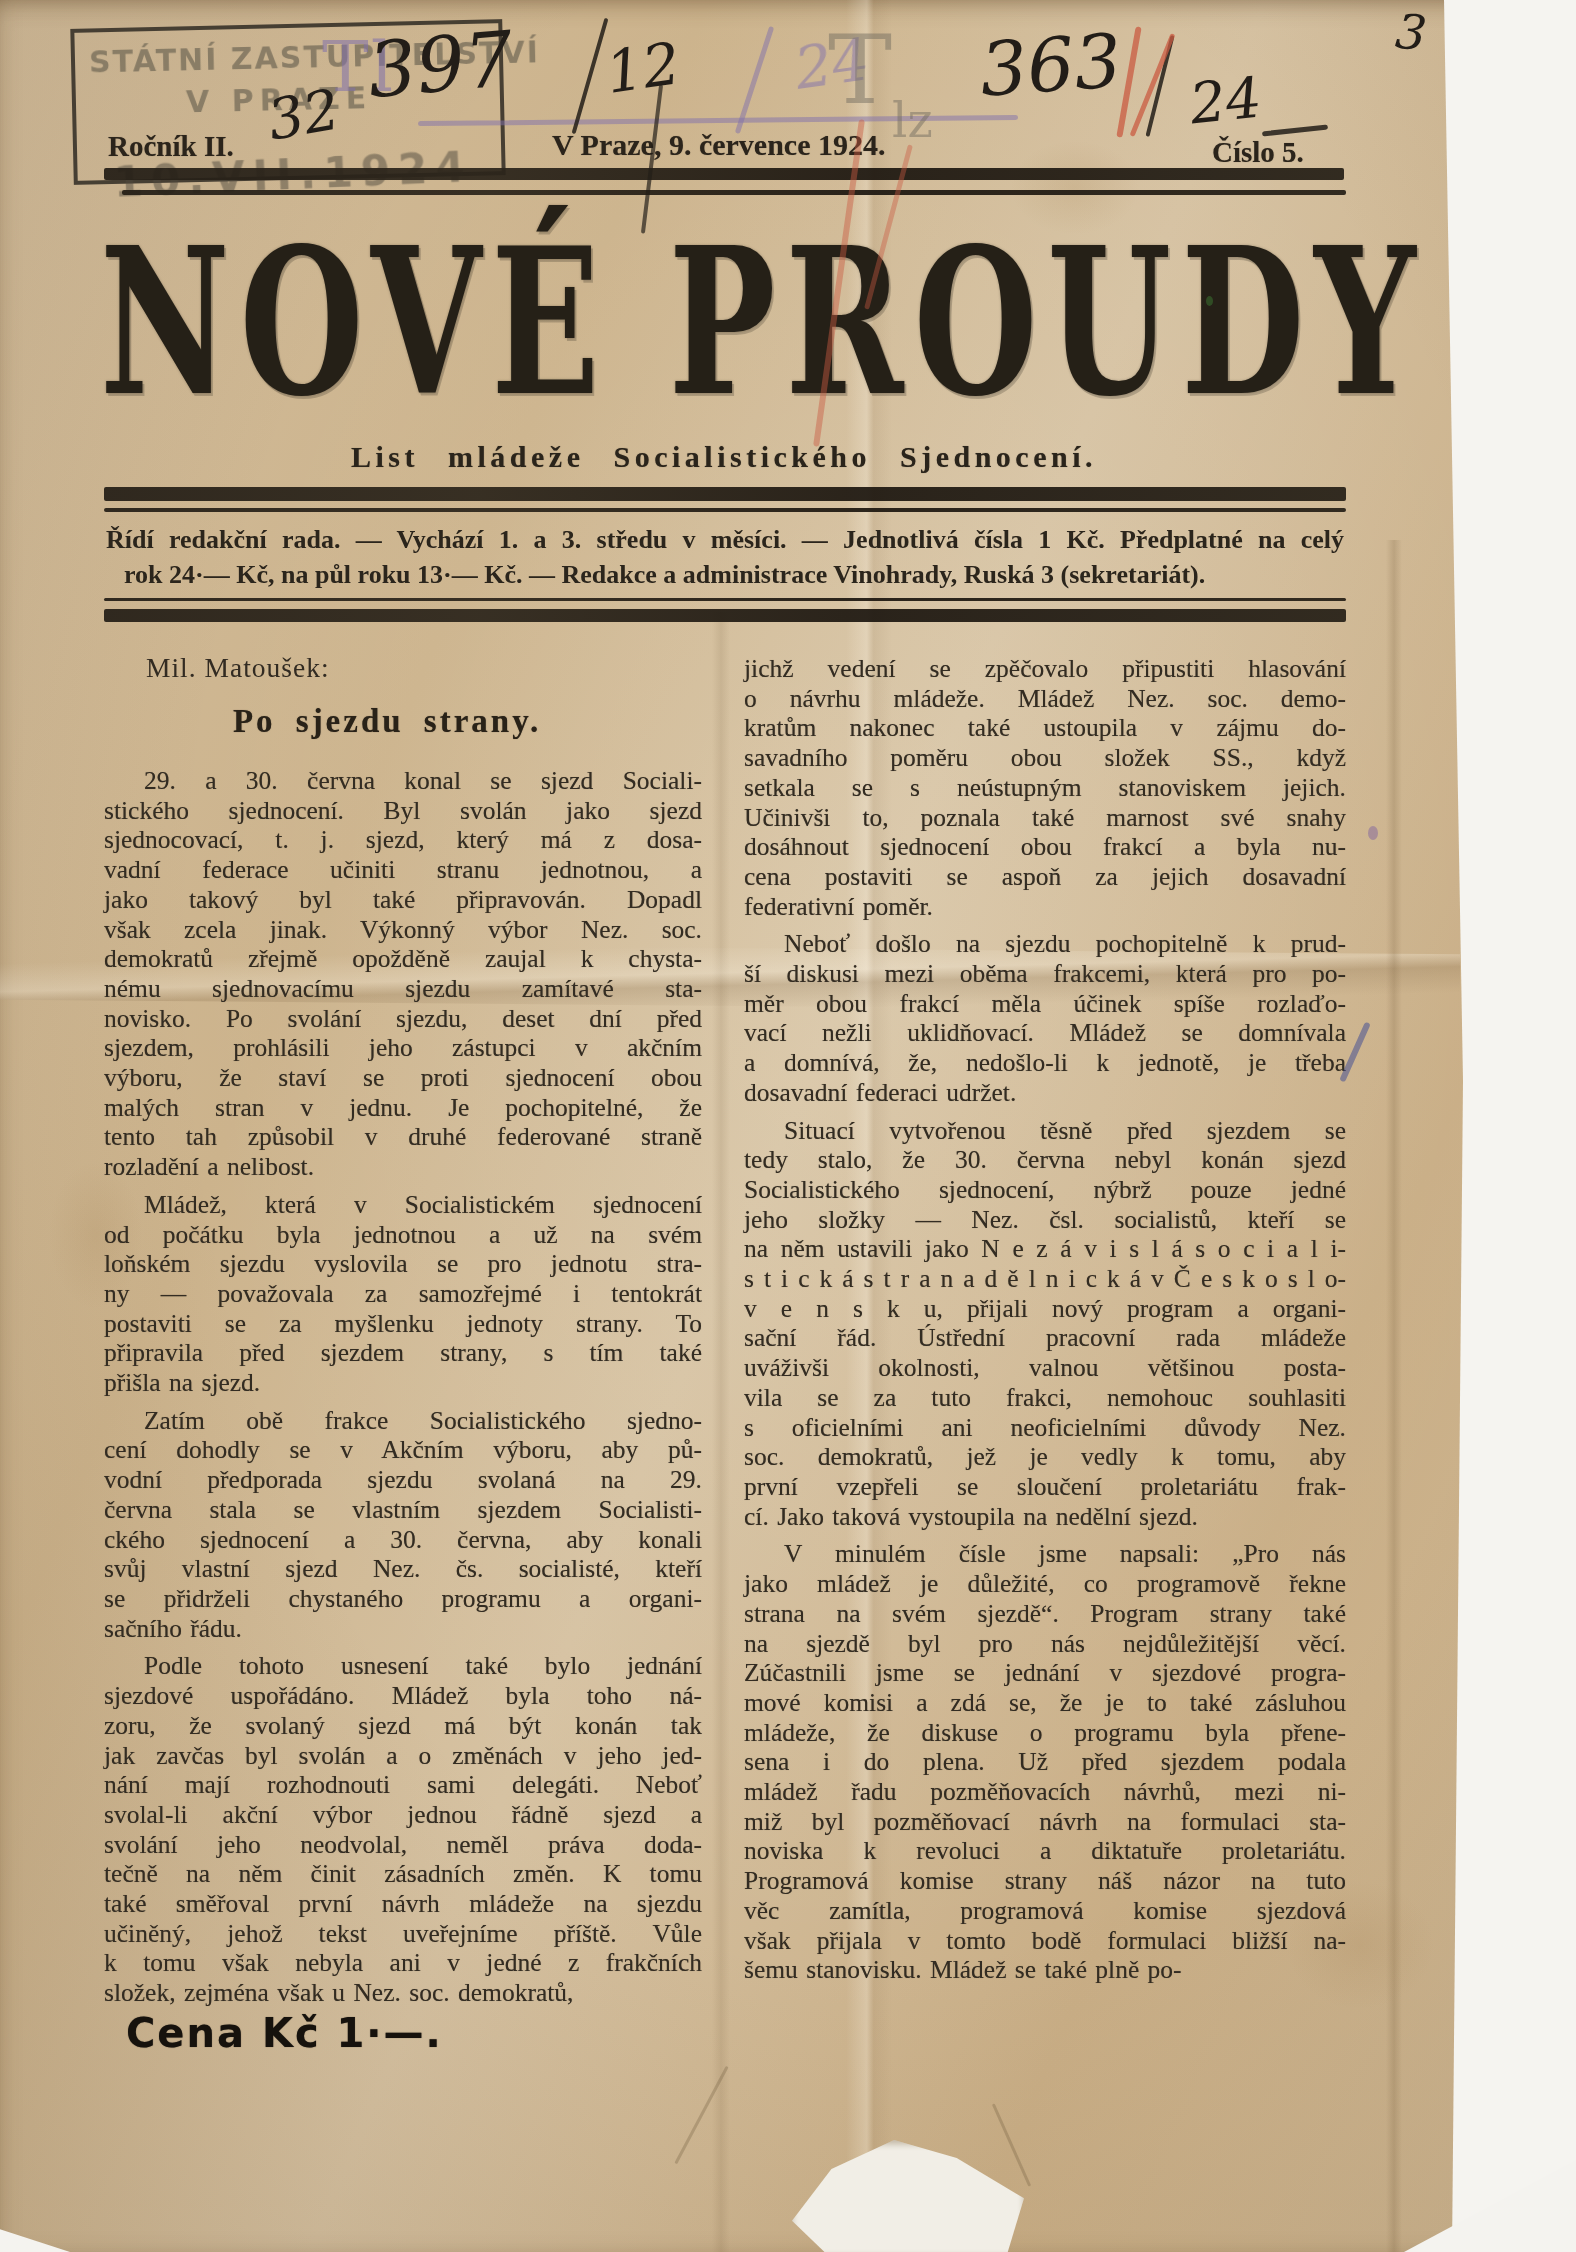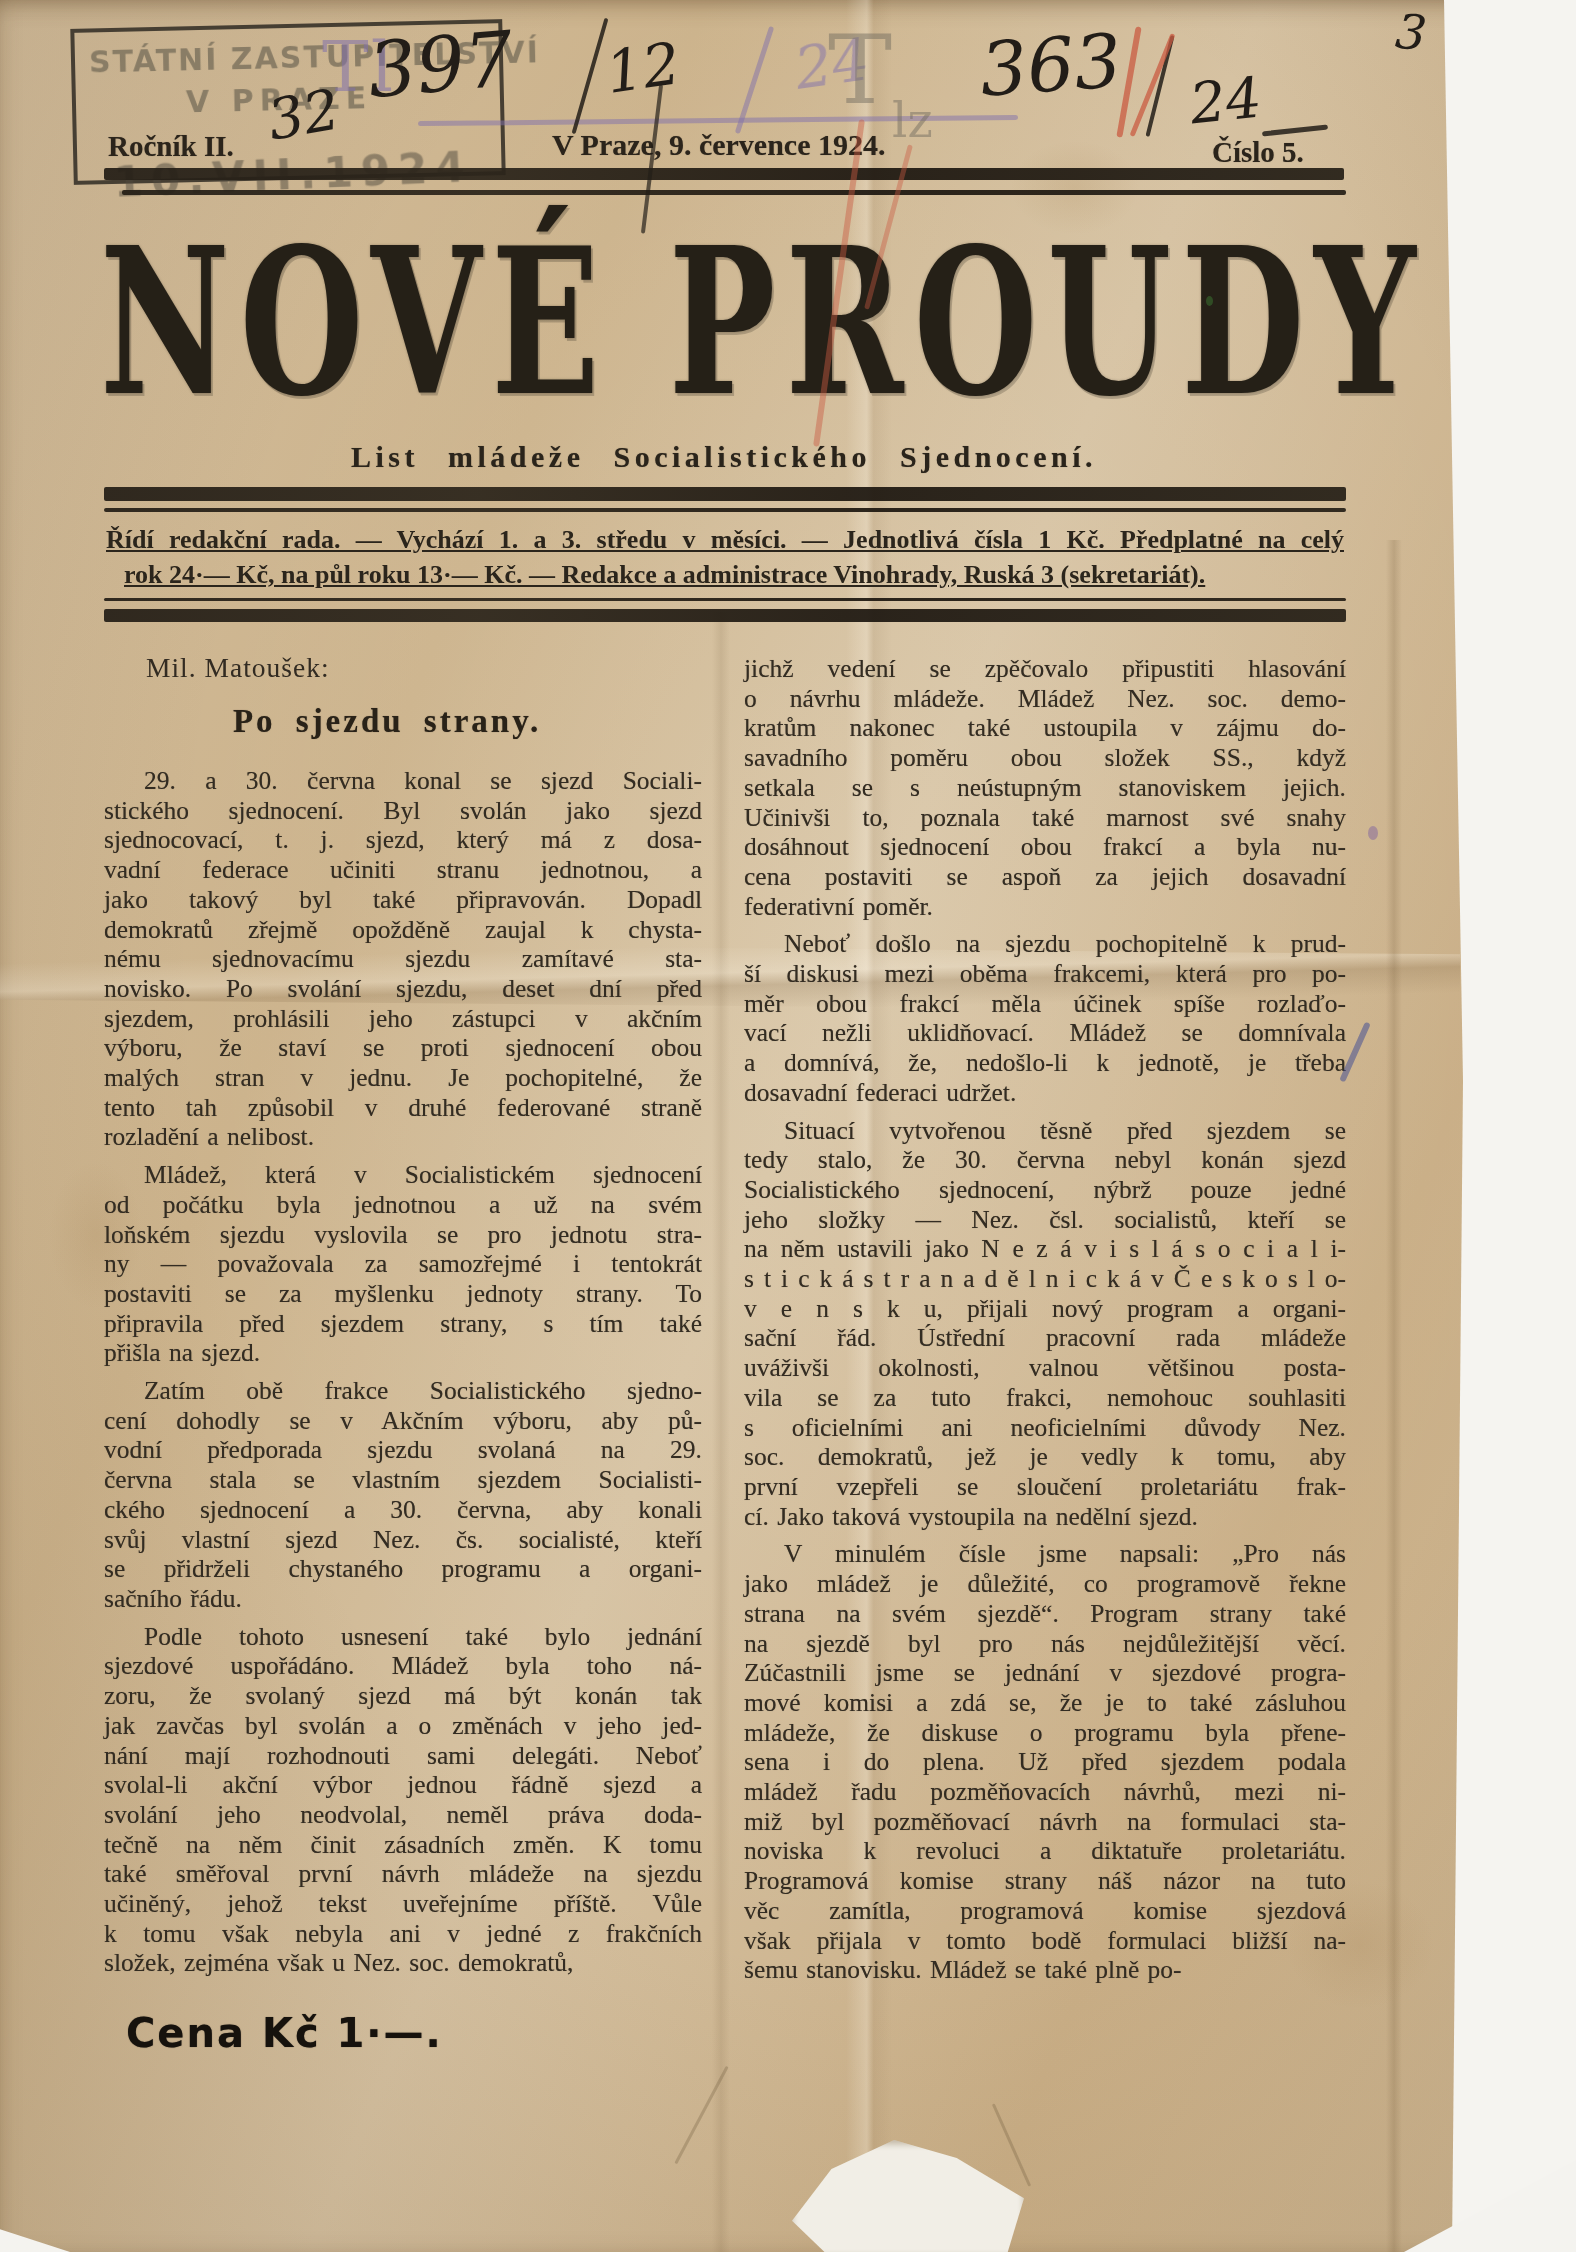--- a/index.html
+++ b/index.html
@@ -45,21 +45,21 @@
     text-align:justify;text-align-last:justify;
     transform:scaleY(1.42);transform-origin:top left;
     text-shadow:2px 2px 0 rgba(37,32,23,0.22), 0 0 2px rgba(37,32,23,0.35);
   }
   .subtitle{
     left:104px;top:440px;width:1240px;text-align:center;
     font-weight:bold;font-size:30px;letter-spacing:4.5px;word-spacing:17px;
     color:#2a241b;text-shadow:0 0 1px rgba(42,36,27,0.45);
   }
   .imprint{left:106px;top:522px;width:1238px;font-weight:bold;font-size:26px;line-height:35px;color:#2b251c;}
-  .imprint .tline{text-align:justify;text-align-last:justify;text-decoration:underline;}
+  .imprint .tline{text-align:justify;text-align-last:justify;}
   .imprint .tline.tline-last{text-align-last:left;text-indent:18px;}
   .author{left:146px;top:652px;font-size:27.5px;color:#322b22;letter-spacing:1px;}
   .art-title{left:88px;top:703px;width:598px;text-align:center;
     font-weight:bold;font-size:33px;letter-spacing:3px;word-spacing:9px;color:#292218;
     text-shadow:0 0 1px rgba(41,34,24,0.5);}
   .col{font-size:25.5px;line-height:29.7px;color:#332c22;
     text-shadow:0 0 0.7px rgba(51,44,34,0.45);word-spacing:2px;}
   .col-left{left:104px;top:766px;width:598px;}
   .col-right{left:744px;top:654px;width:602px;}
   .para + .para{margin-top:8px;}
@@ -140,20 +140,21 @@
   <div class="abs author print">Mil. Matoušek:</div>
   <div class="abs art-title">Po sjezdu strany.</div>
 
   <div class="abs col col-left">
     <div class="para" data-indent="1">
         <div class="tline">29. a 30. června konal se sjezd Sociali-</div>
         <div class="tline">stického sjednocení. Byl svolán jako sjezd</div>
         <div class="tline">sjednocovací, t. j. sjezd, který má z dosa-</div>
         <div class="tline">vadní federace učiniti stranu jednotnou, a</div>
         <div class="tline">jako takový byl také připravován. Dopadl</div>
+        <div class="tline">však zcela jinak. Výkonný výbor Nez. soc.</div>
         <div class="tline">demokratů zřejmě opožděně zaujal k chysta-</div>
         <div class="tline">nému sjednovacímu sjezdu zamítavé sta-</div>
         <div class="tline">novisko. Po svolání sjezdu, deset dní před</div>
         <div class="tline">sjezdem, prohlásili jeho zástupci v akčním</div>
         <div class="tline">výboru, že staví se proti sjednocení obou</div>
         <div class="tline">malých stran v jednu. Je pochopitelné, že</div>
         <div class="tline">tento tah způsobil v druhé federované straně</div>
         <div class="tline tline-last">rozladění a nelibost.</div>
       </div>
     <div class="para" data-indent="1">

